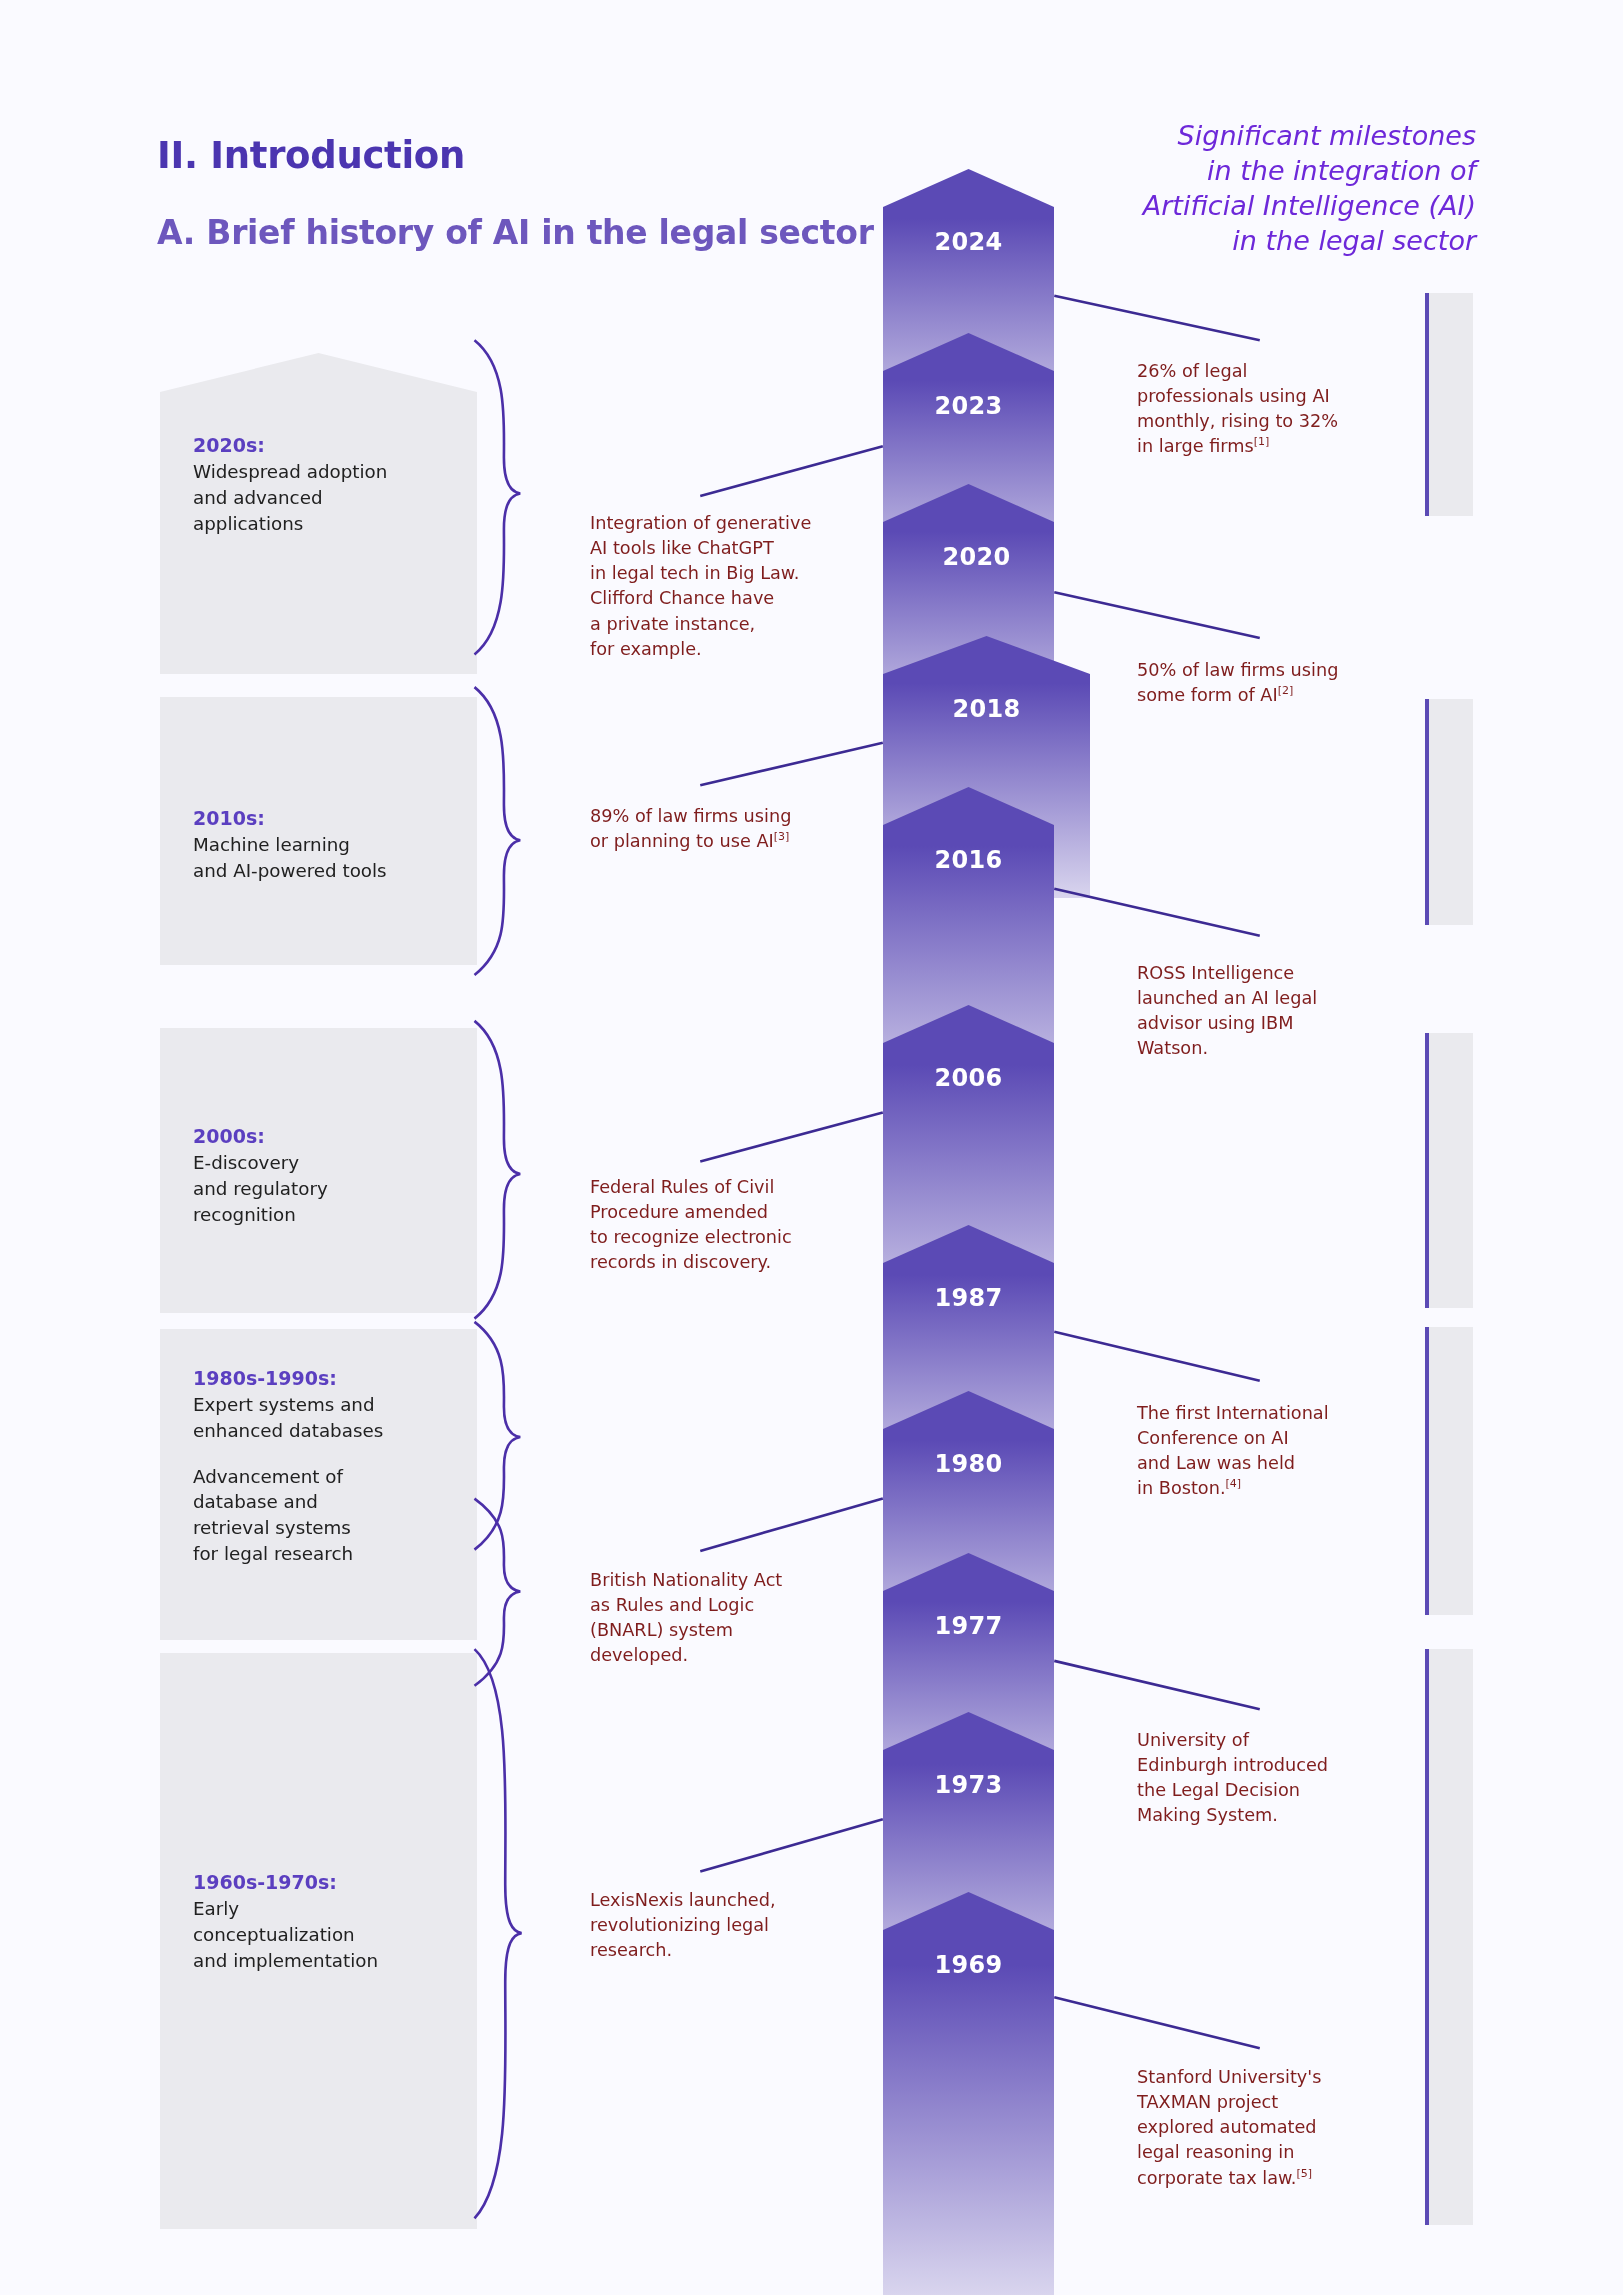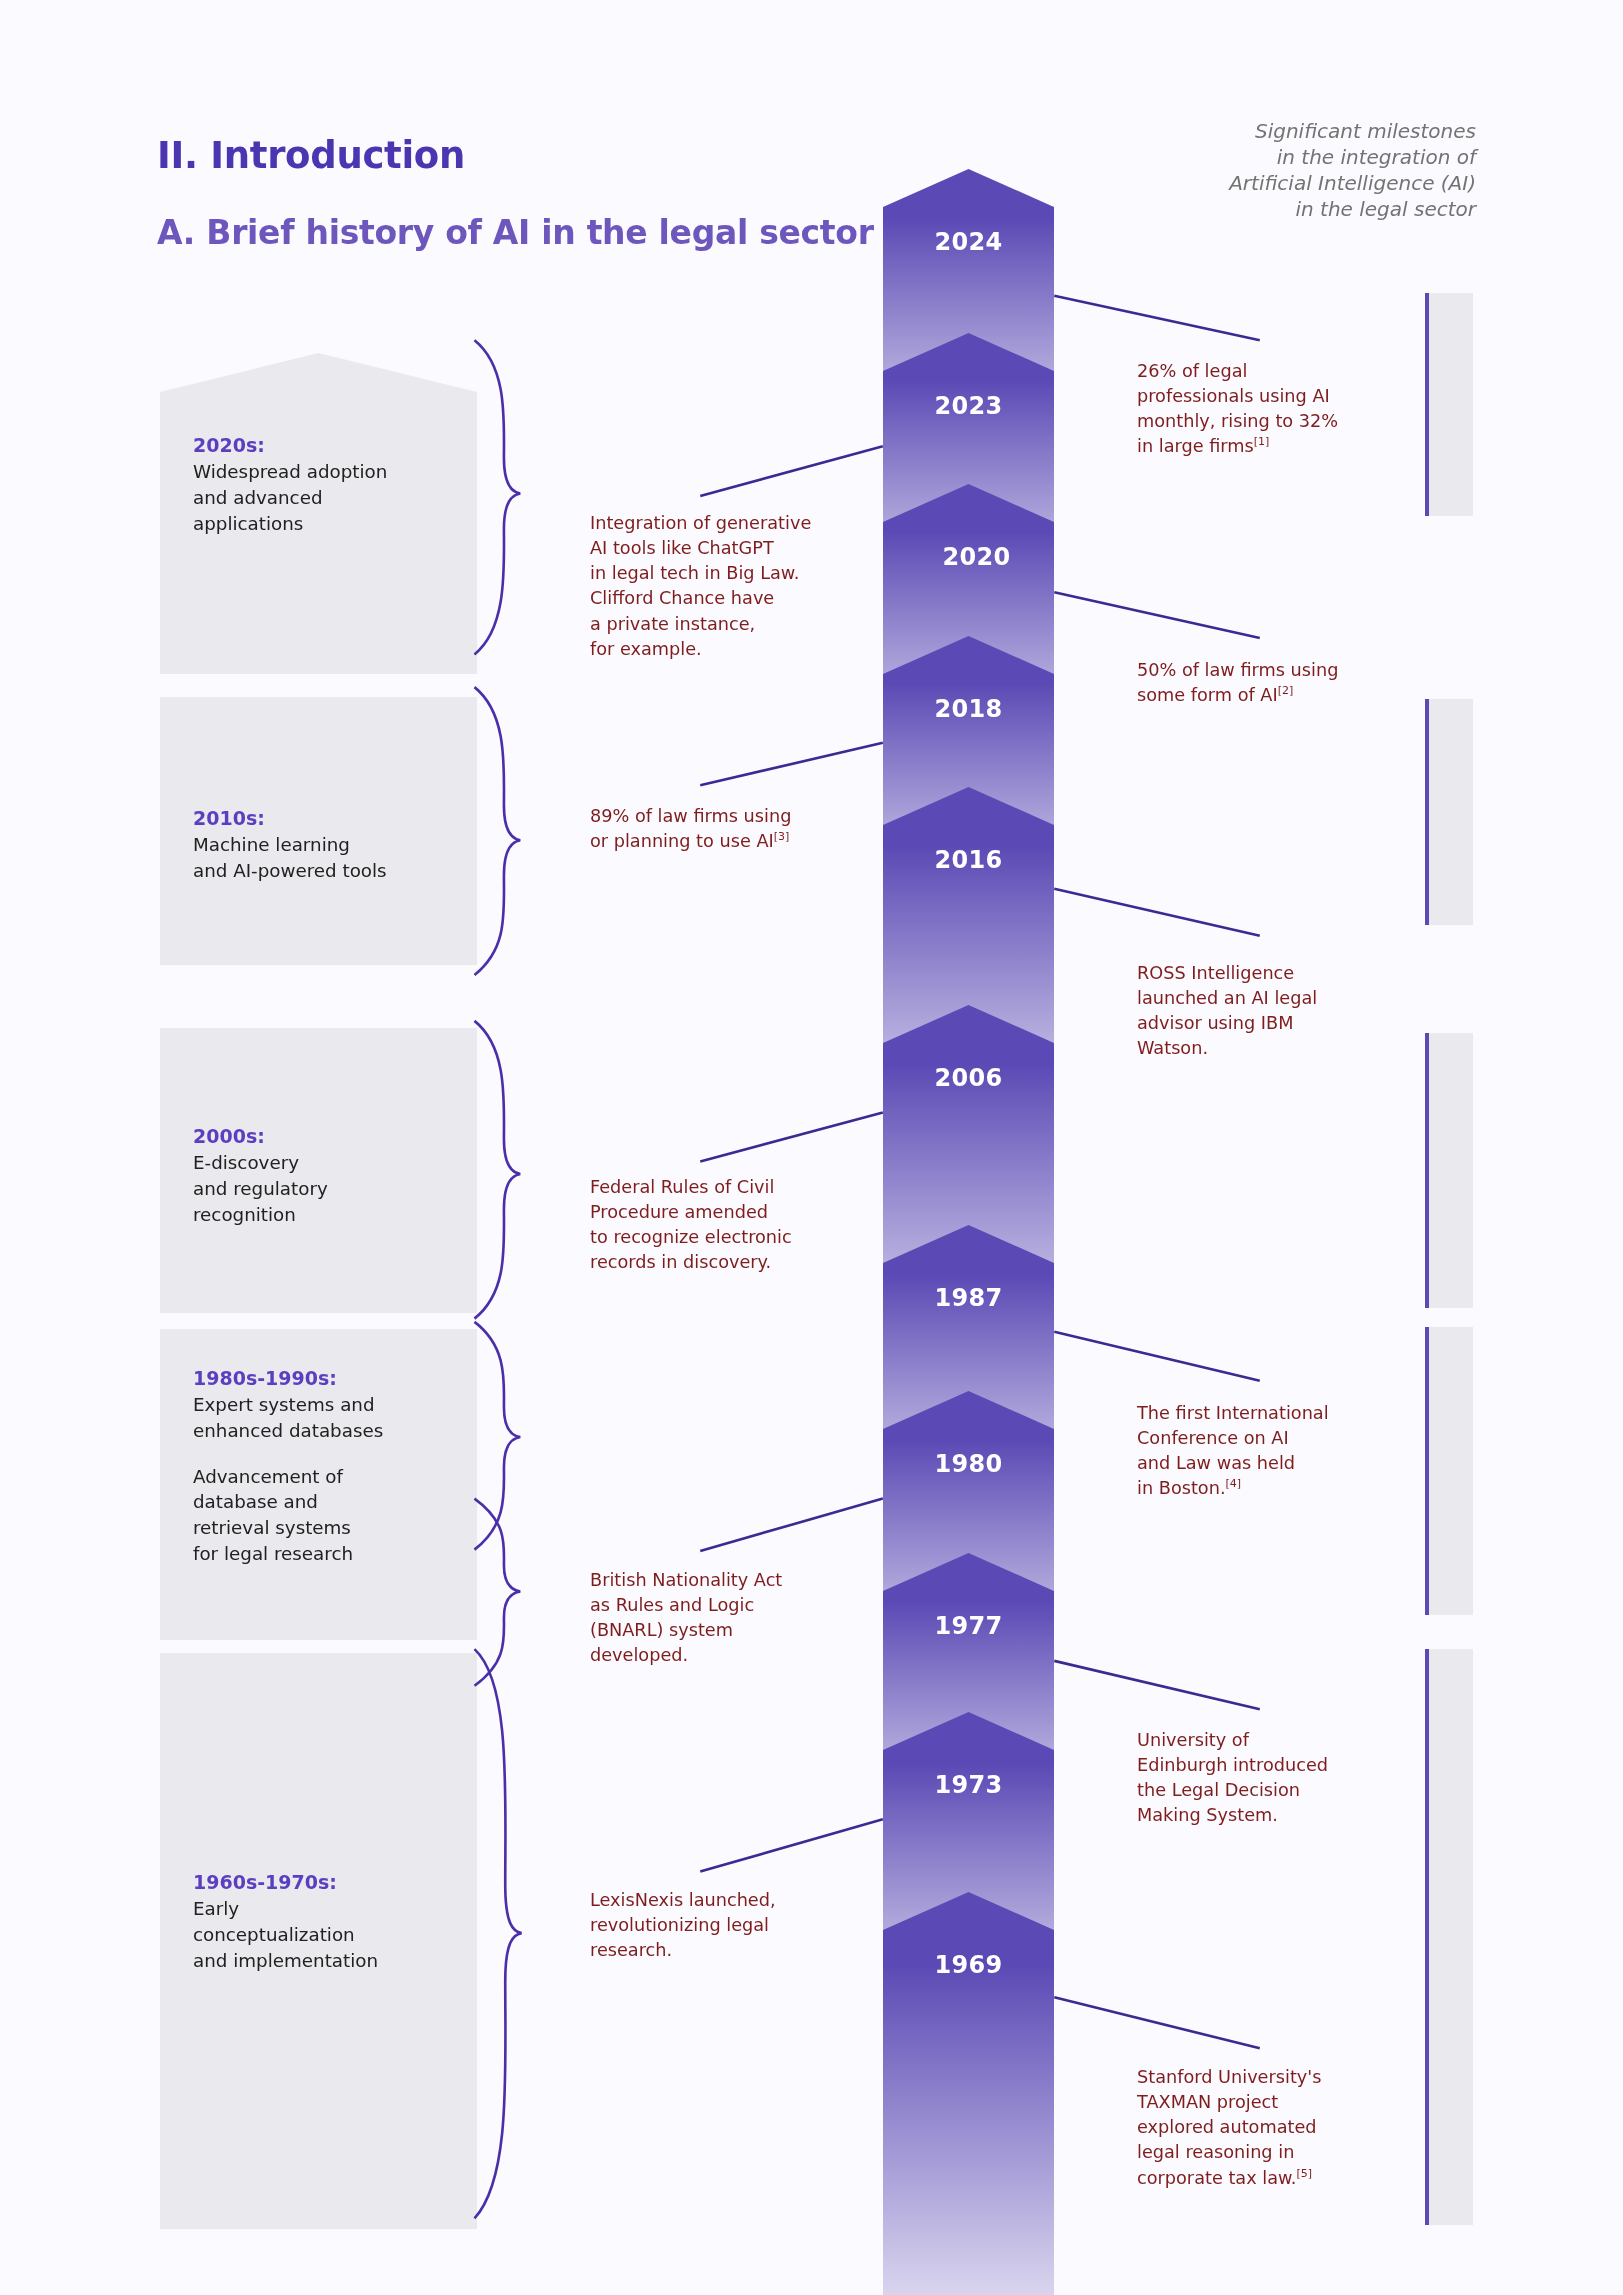--- a/index.html
+++ b/index.html
@@ -18,22 +18,22 @@
     letter-spacing:-0.3px;white-space:nowrap;
   }
   #heading-sub{
     position:absolute;left:157px;top:213px;
     font-size:33px;font-weight:700;color:#6d57bd;
     letter-spacing:-0.3px;white-space:nowrap;
   }
   #title-block{
     position:absolute;right:147px;top:118px;
     width:406px;text-align:right;
-    font-size:20px;line-height:1.30;
-    font-style:italic;color:#737373;font-weight:400;
+    font-size:27px;line-height:1.30;
+    font-style:italic;color:#6d28d9;font-weight:400;
   }
 
   
   .era-panel{
     position:absolute;left:160px;width:317px;
     background:#eaeaee;
   }
   .era-panel.clip-top{
     clip-path:polygon(0 39px,50% 0,100% 39px,100% 100%,0 100%);
   }
@@ -146,21 +146,21 @@
   <div id="timeline">
       <div class="chev" style="top: 169px; height: 275px; background: linear-gradient(rgb(91, 74, 181) 0%, rgb(91, 74, 181) 18%, rgb(217, 213, 238) 100%);">
         <div class="yr" style="top: 59px;">2024</div>
       </div>
       <div class="chev" style="top: 333px; height: 263px; background: linear-gradient(rgb(91, 74, 181) 0%, rgb(91, 74, 181) 18%, rgb(217, 213, 238) 100%);">
         <div class="yr" style="top: 59px;">2023</div>
       </div>
       <div class="chev" style="top: 484px; height: 263px; background: linear-gradient(rgb(91, 74, 181) 0%, rgb(91, 74, 181) 18%, rgb(217, 213, 238) 100%);">
         <div class="yr" style="top: 59px; padding-left: 8px;">2020</div>
       </div>
-      <div class="chev" style="top: 636px; height: 262px; background: linear-gradient(rgb(91, 74, 181) 0%, rgb(91, 74, 181) 18%, rgb(217, 213, 238) 100%);">
+      <div class="chev" style="top: 636px; height: 262px; background: linear-gradient(rgb(91, 74, 181) 0%, rgb(91, 74, 181) 18%, rgb(217, 213, 238) 100%); padding-left: 36px;">
         <div class="yr" style="top: 59px;">2018</div>
       </div>
       <div class="chev" style="top: 787px; height: 329px; background: linear-gradient(rgb(91, 74, 181) 0%, rgb(91, 74, 181) 18%, rgb(217, 213, 238) 100%);">
         <div class="yr" style="top: 59px;">2016</div>
       </div>
       <div class="chev" style="top: 1005px; height: 332px; background: linear-gradient(rgb(91, 74, 181) 0%, rgb(91, 74, 181) 18%, rgb(217, 213, 238) 100%);">
         <div class="yr" style="top: 59px;">2006</div>
       </div>
       <div class="chev" style="top: 1225px; height: 277px; background: linear-gradient(rgb(91, 74, 181) 0%, rgb(91, 74, 181) 18%, rgb(217, 213, 238) 100%);">
         <div class="yr" style="top: 59px;">1987</div>

